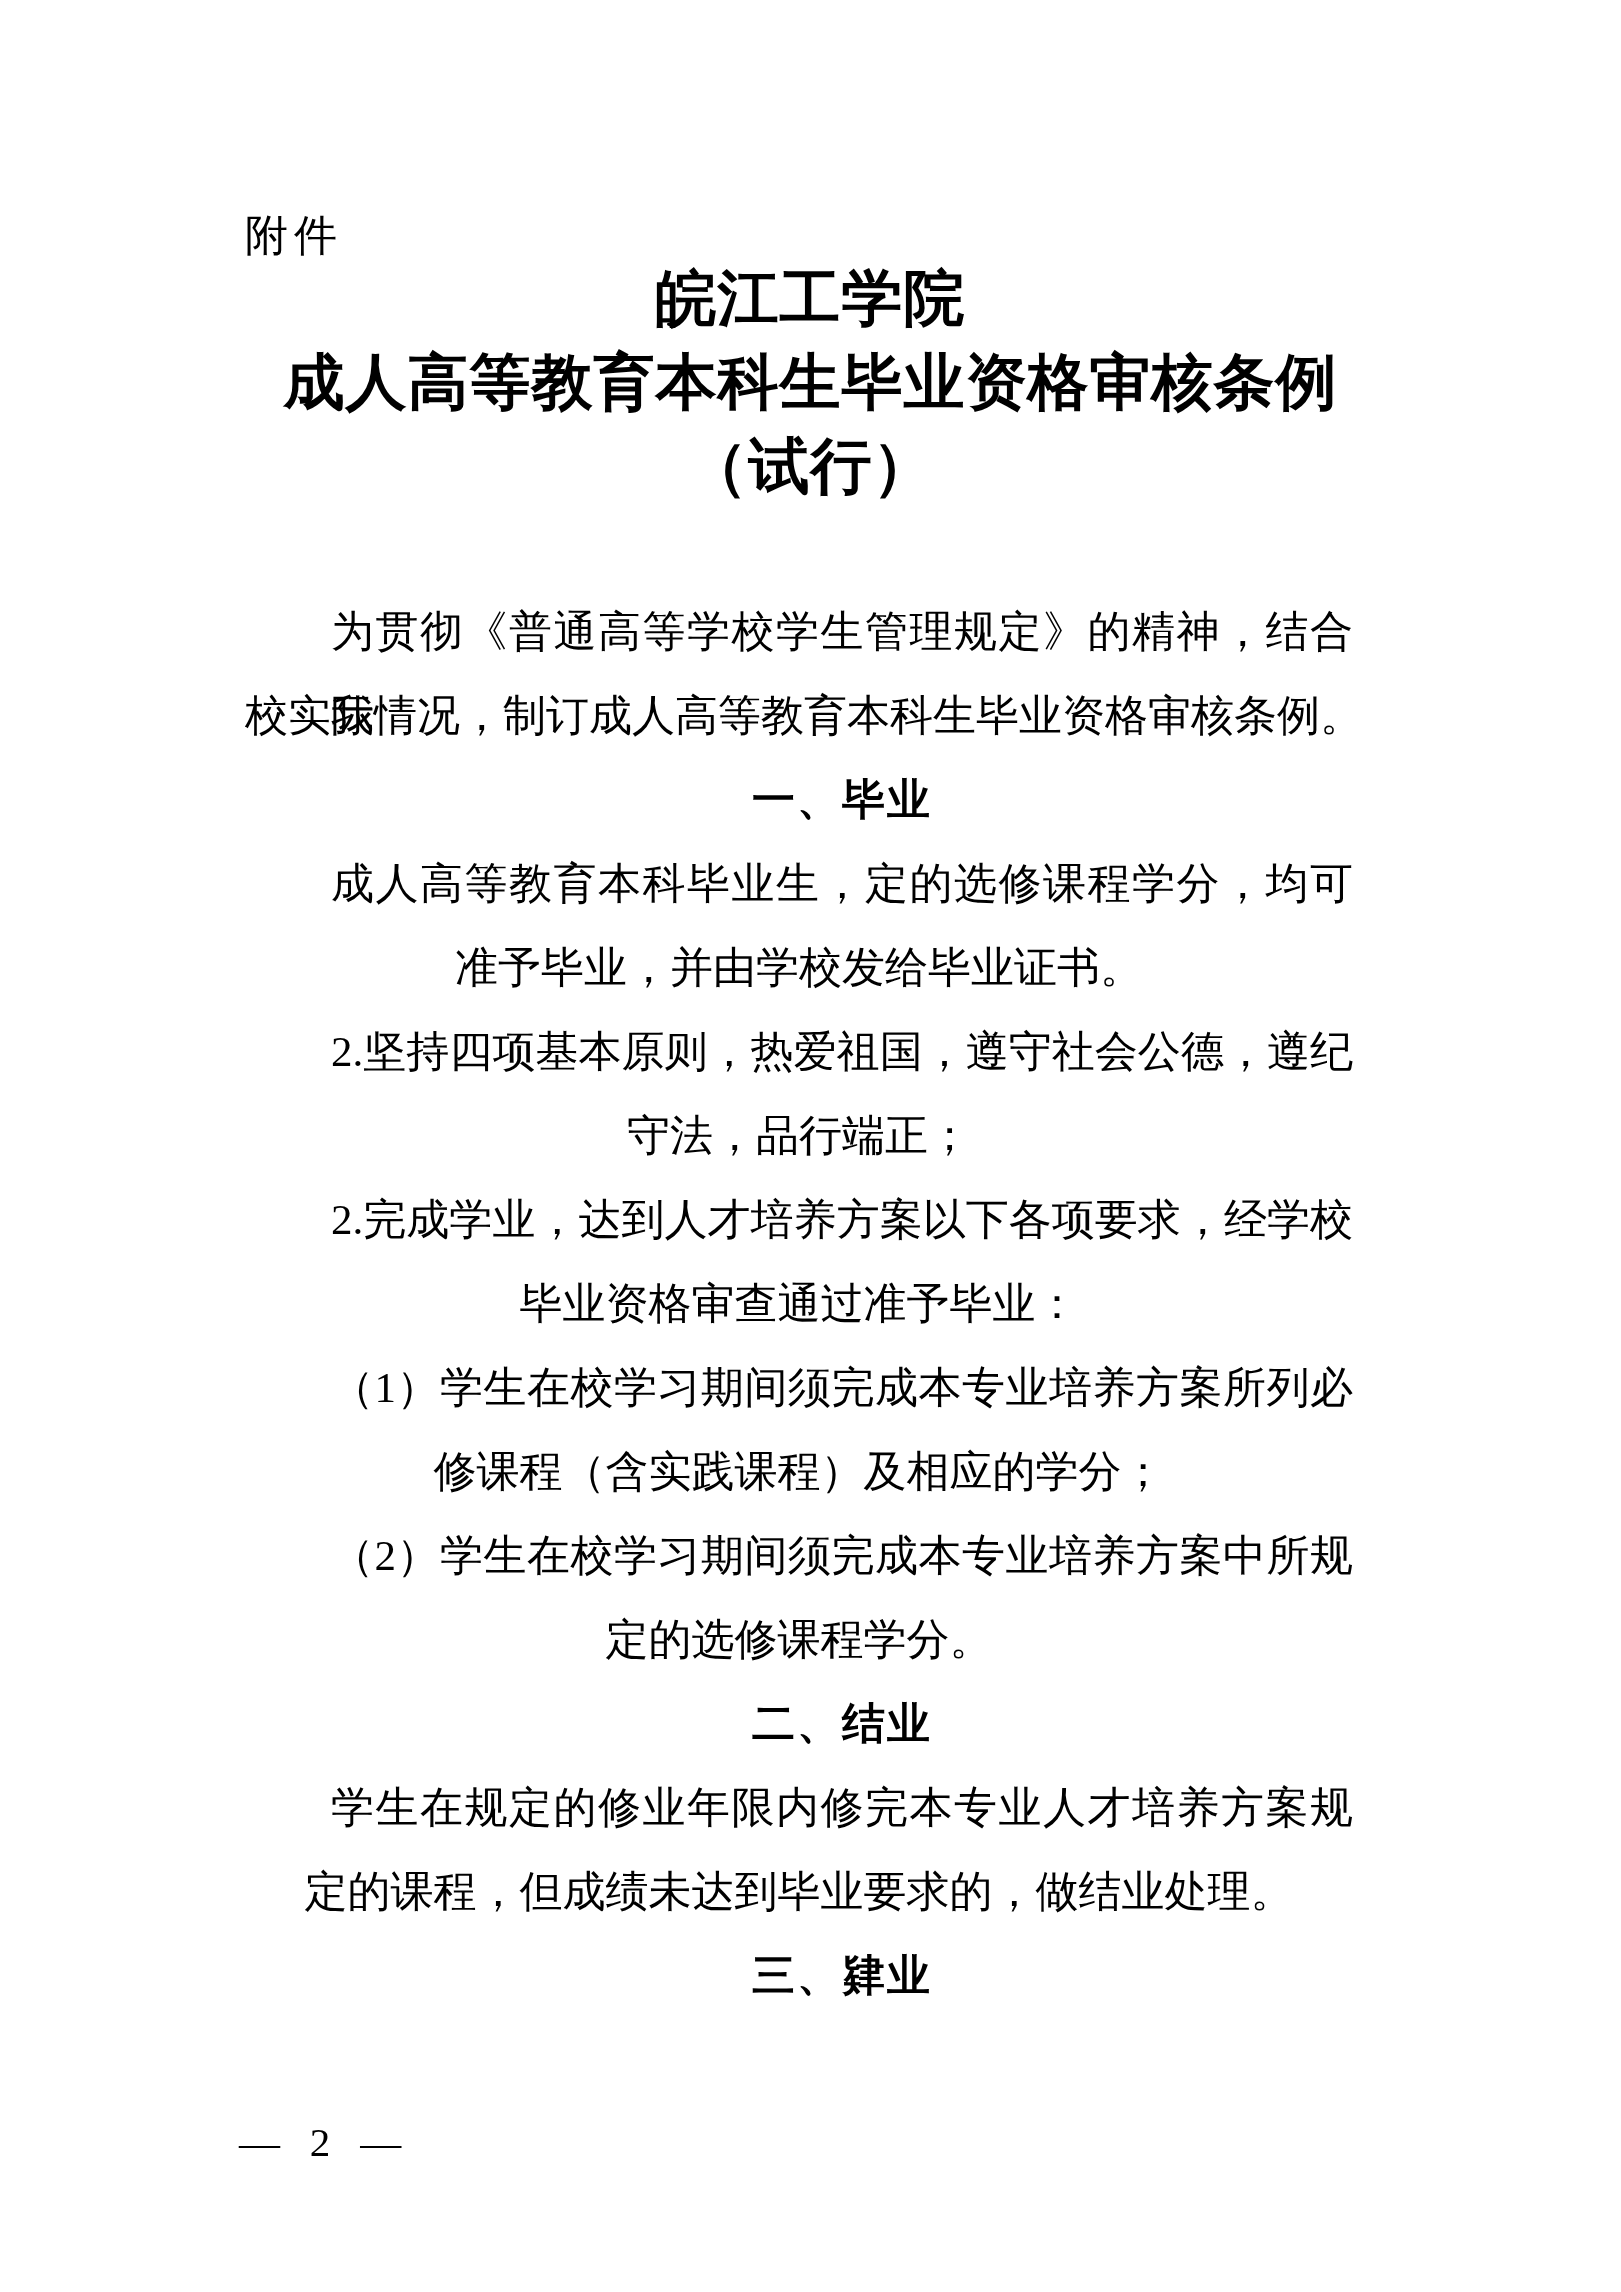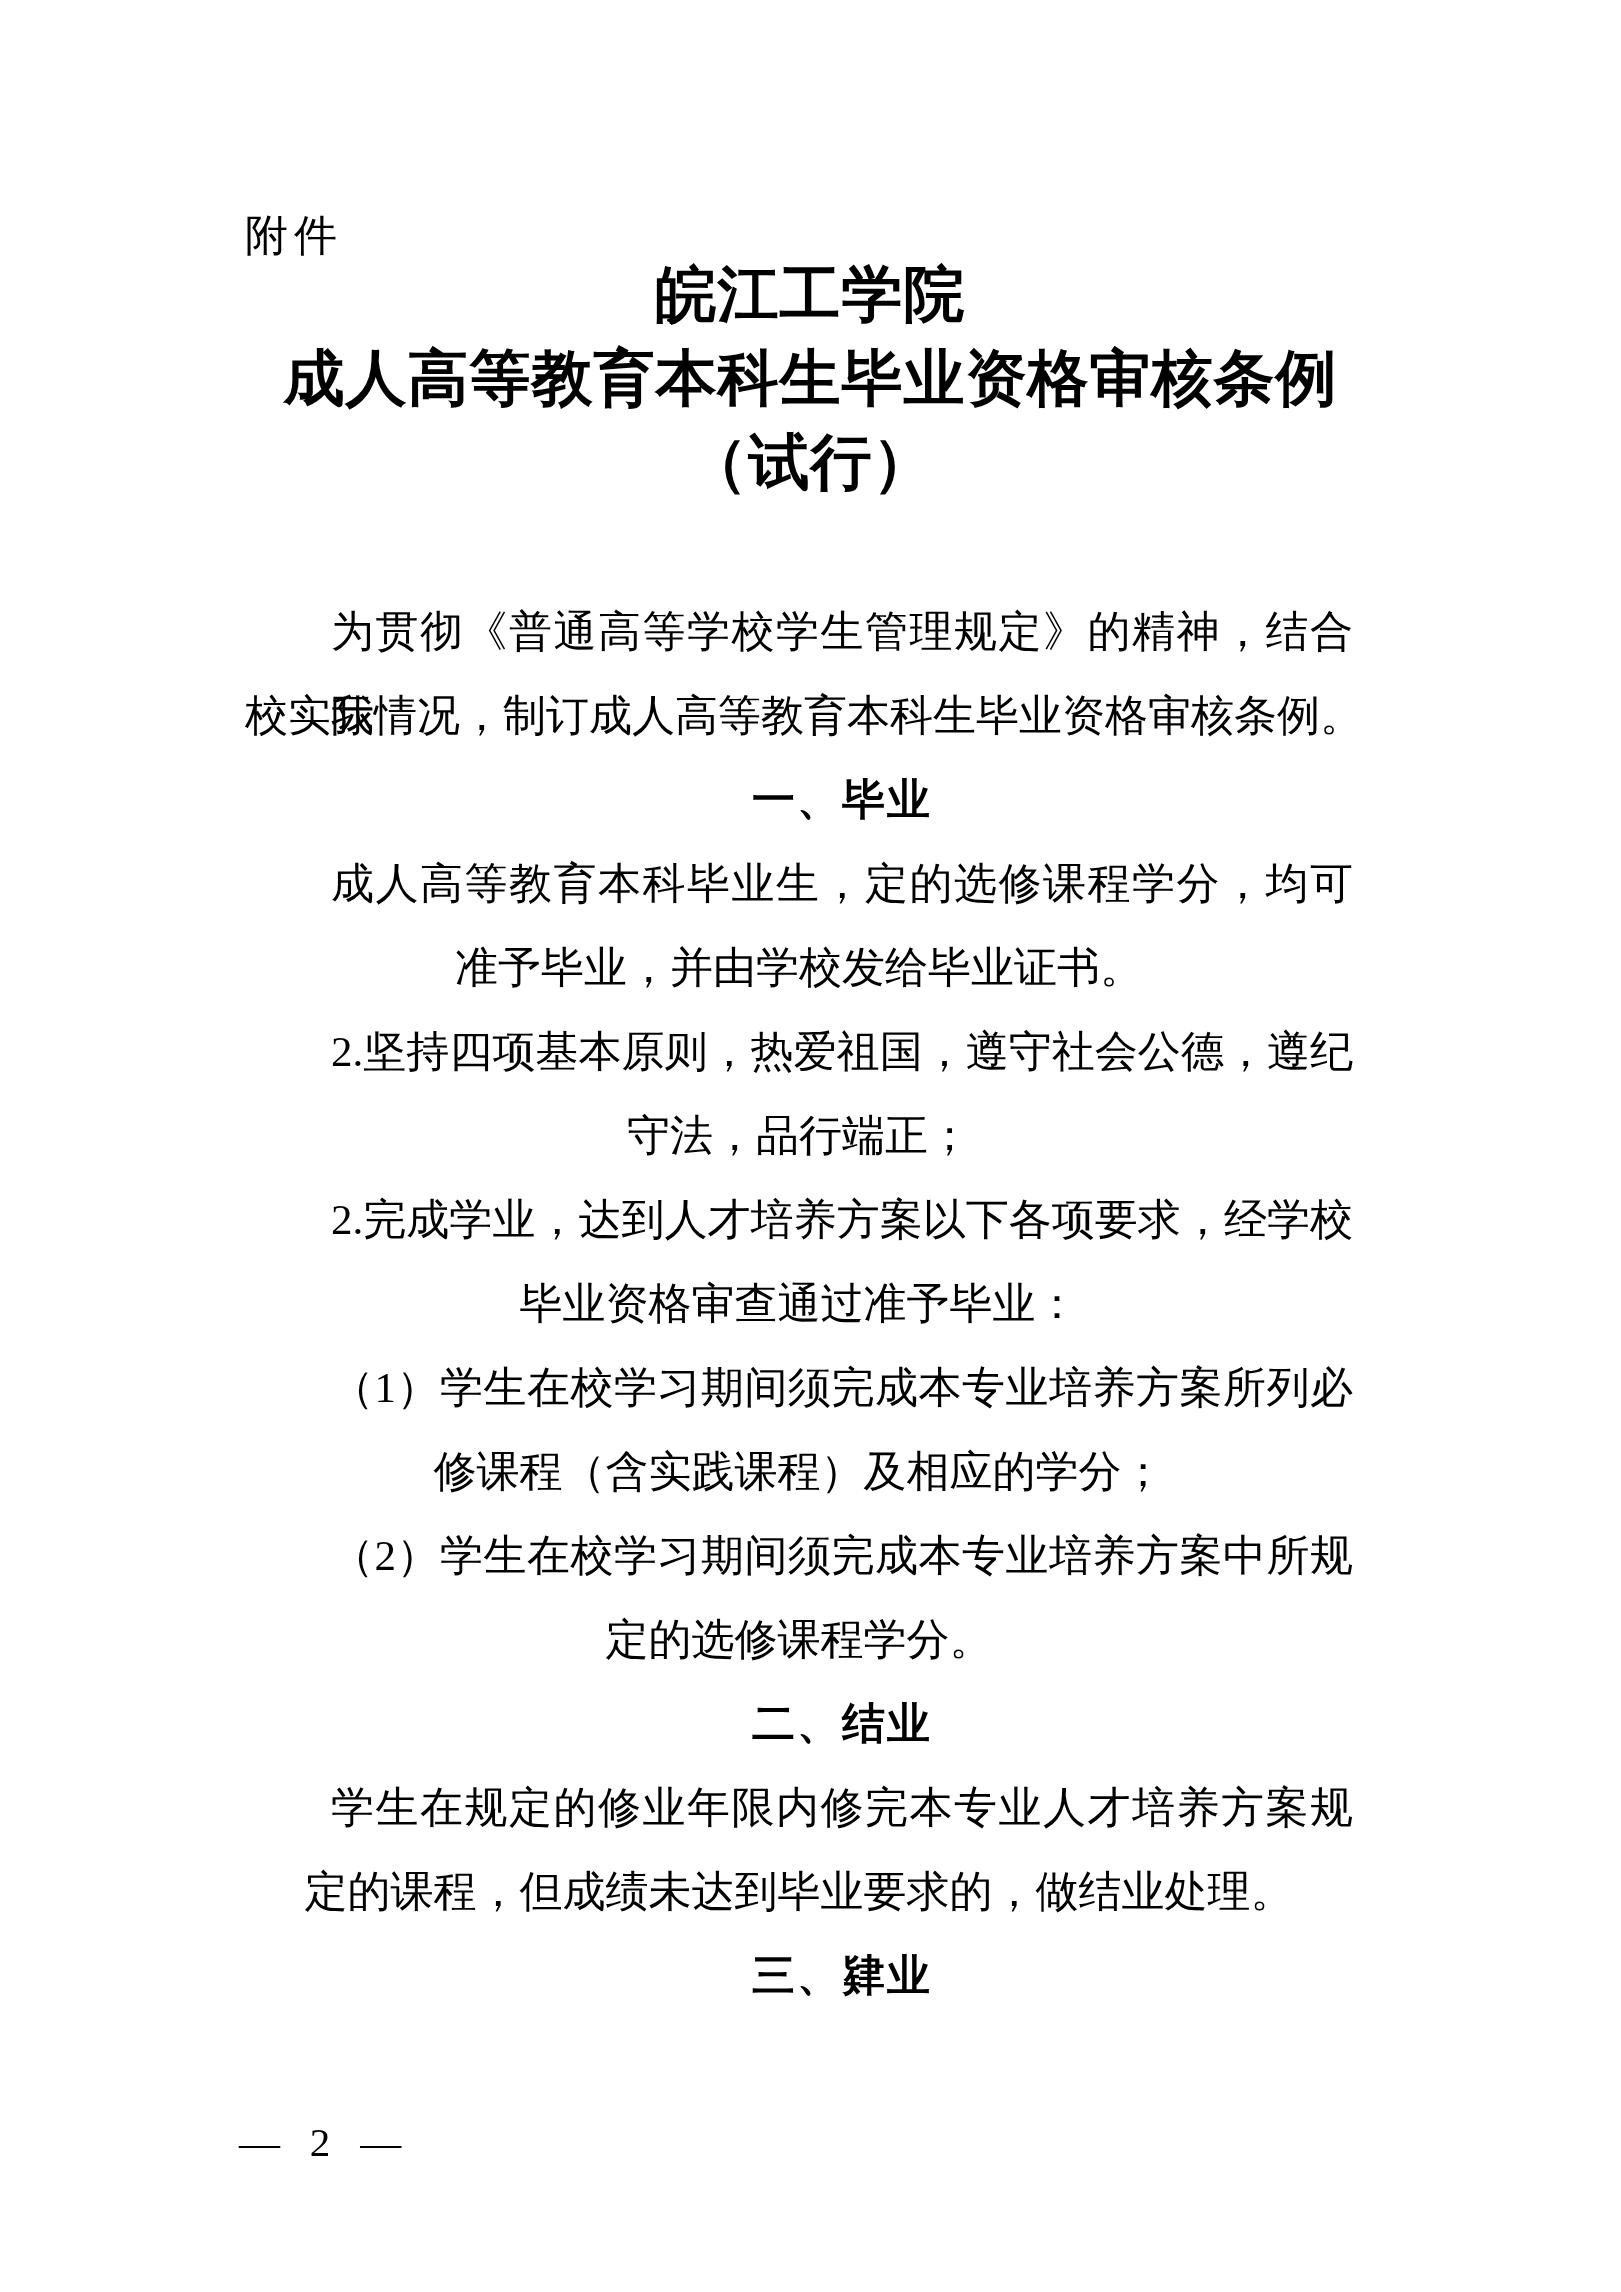--- a/index.html
+++ b/index.html
@@ -21,21 +21,21 @@
     line-height: 59px;
     letter-spacing: 5.9px;
   }
   .titles {
     position: absolute;
     left: 0;
     top: 257px;
     width: 100%;
     text-align: center;
     font-weight: 700;
-    font-family: Liberation Mono, monospace;
+    font-family: Liberation Serif, serif;
   }
   .title-line {
     font-size: 61px;
     line-height: 84px;
     height: 84px;
     letter-spacing: 1px;
   }
   .body-block {
     position: absolute;
     left: 245px;

